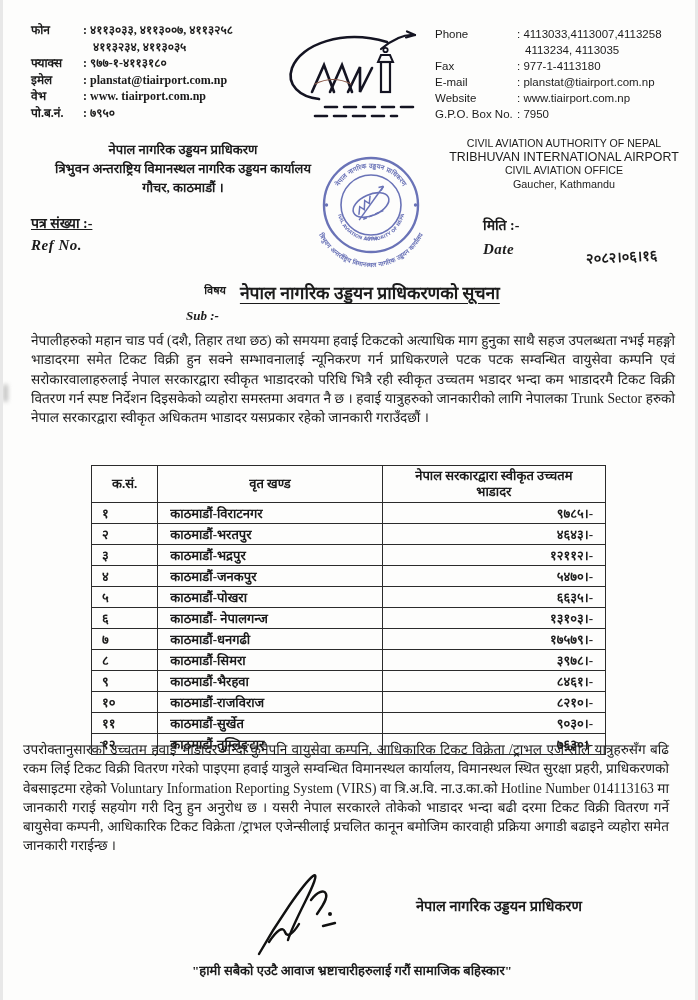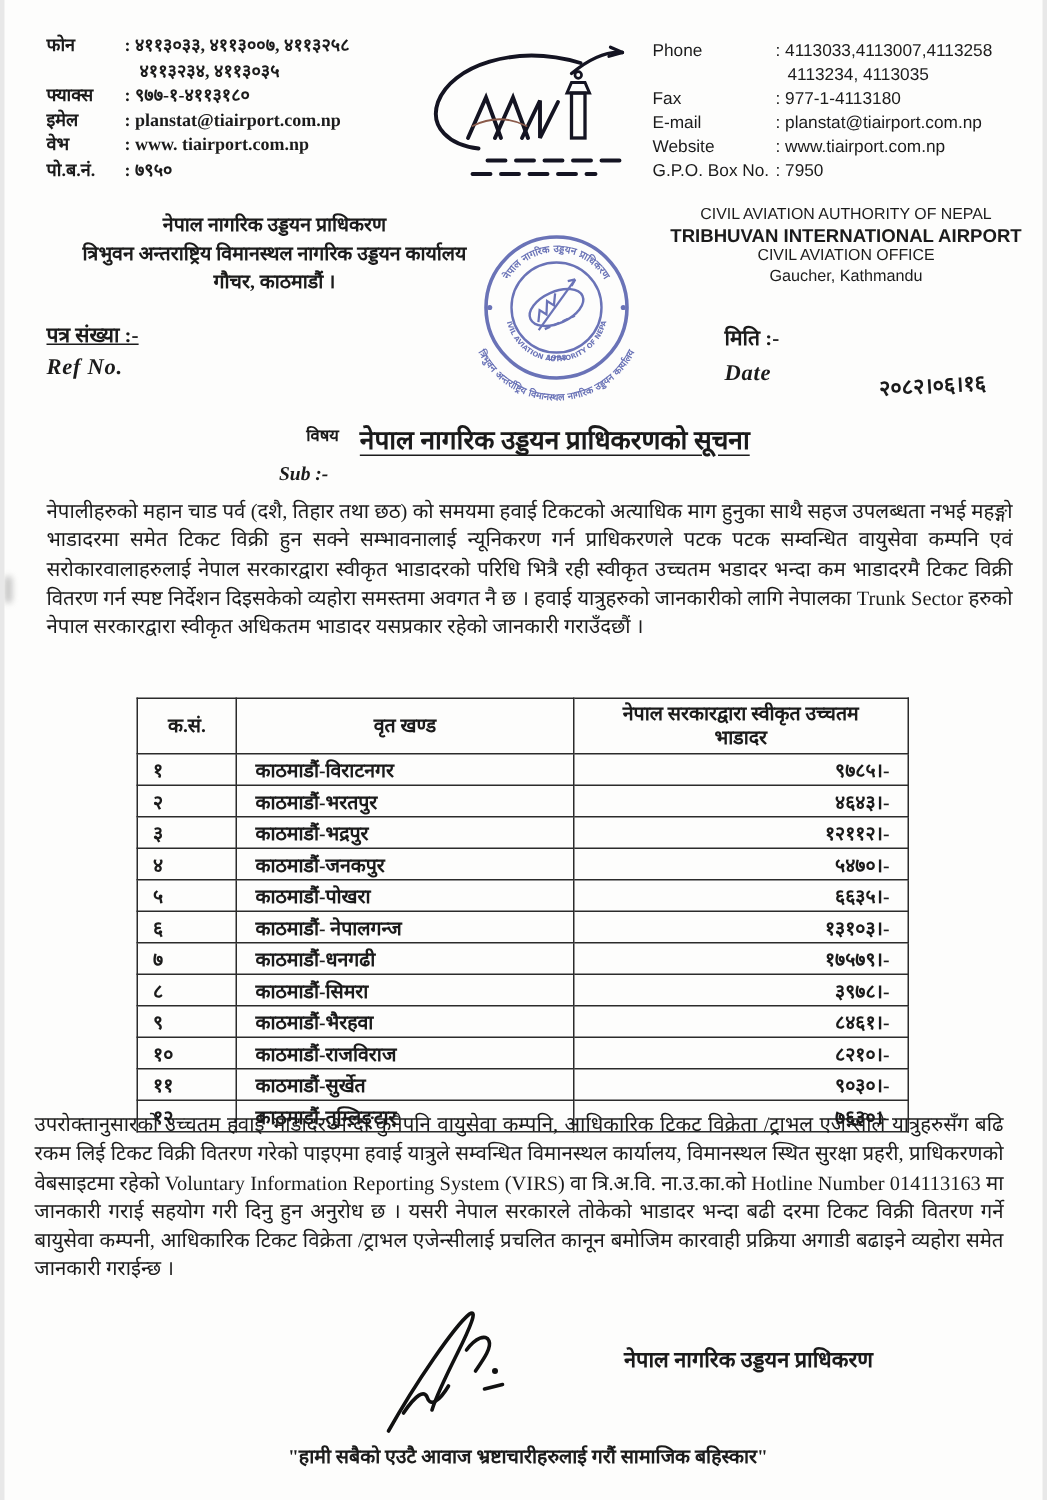--- a/index.html
+++ b/index.html
@@ -18,21 +18,21 @@
   .left-contact .clabel{display:inline-block;width:52px;}
   .left-contact .cval2{display:block;margin-left:62px;}
   .right-contact{left:432px;top:26px;width:260px;font-size:11.5px;line-height:16px;font-weight:400;}
   .right-contact .clabel{display:inline-block;width:82px;}
   .right-contact .cval2{display:block;margin-left:90px;}
 
   
   .org-np{left:6px;top:140px;width:348px;text-align:center;font-size:13px;font-weight:700;line-height:19px;}
   .org-en{left:430px;top:137px;width:262px;text-align:center;line-height:13.5px;}
   .org-en .l1{font-size:10.6px;}
-  .org-en .l2{font-size:12.4px;font-weight:700;}
+  .org-en .l2{font-size:12.4px;font-weight:400;}
   .org-en .l3{font-size:10.6px;}
   .org-en .l4{font-size:10.8px;}
 
   .letter-no{left:28px;top:213px;font-size:14px;font-weight:700;text-decoration:underline;}
   .ref-no{left:28px;top:237px;font-size:15px;font-style:italic;font-weight:600;letter-spacing:.5px;}
   .miti{left:480px;top:215px;font-size:14px;font-weight:700;}
   .date-script{left:480px;top:241px;font-size:15px;font-style:italic;font-weight:600;letter-spacing:.5px;}
   .date-value{left:583px;top:246px;font-size:14.5px;transform:rotate(-3deg);font-weight:600;}
 
   

